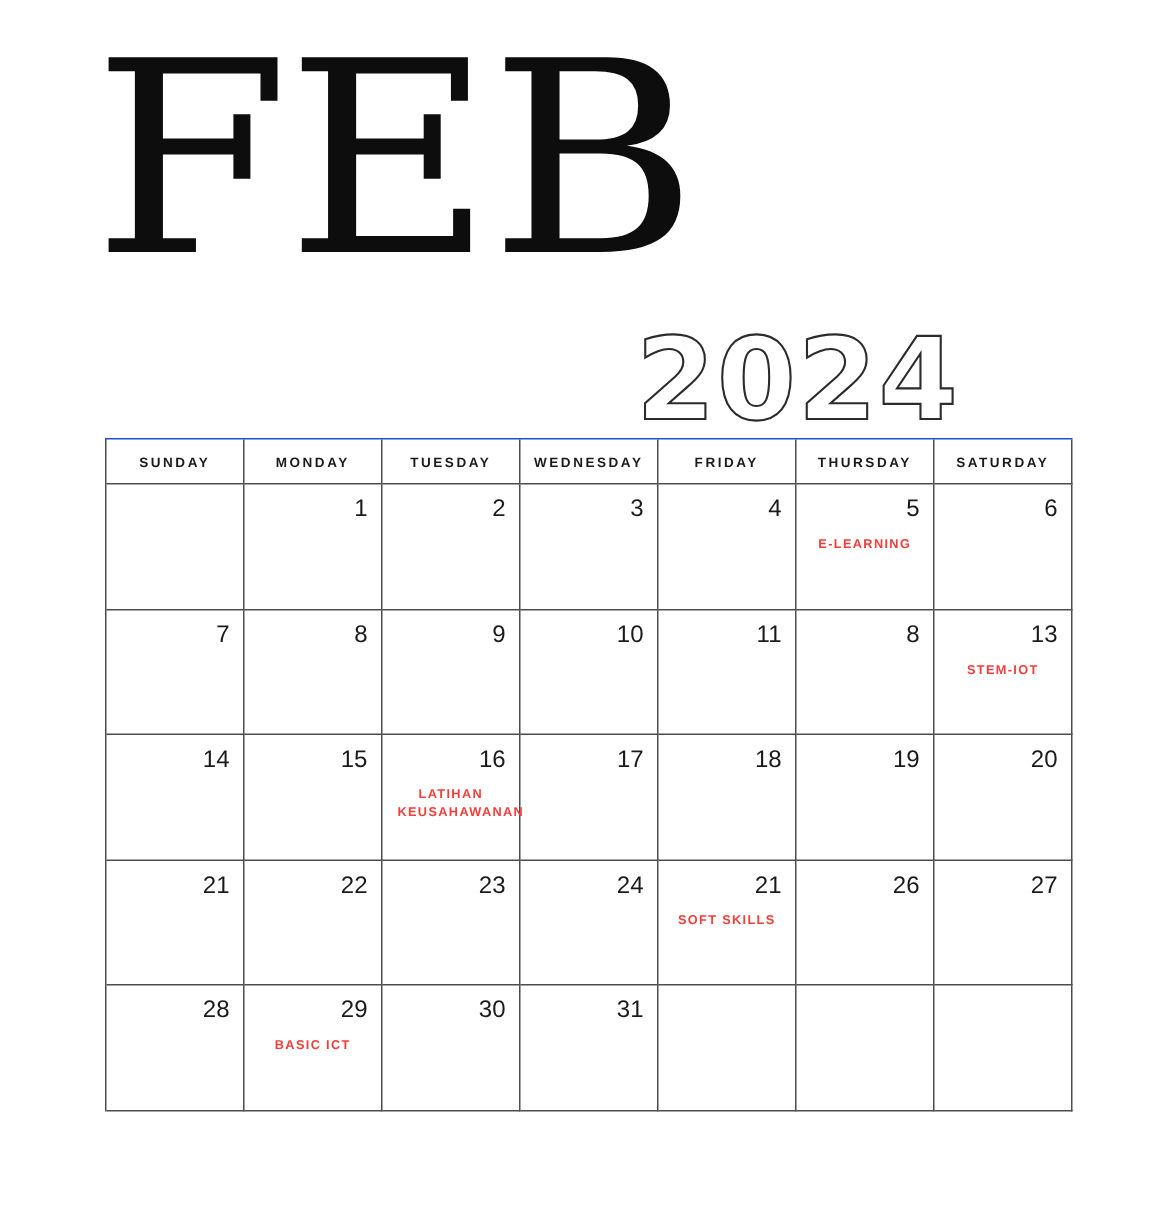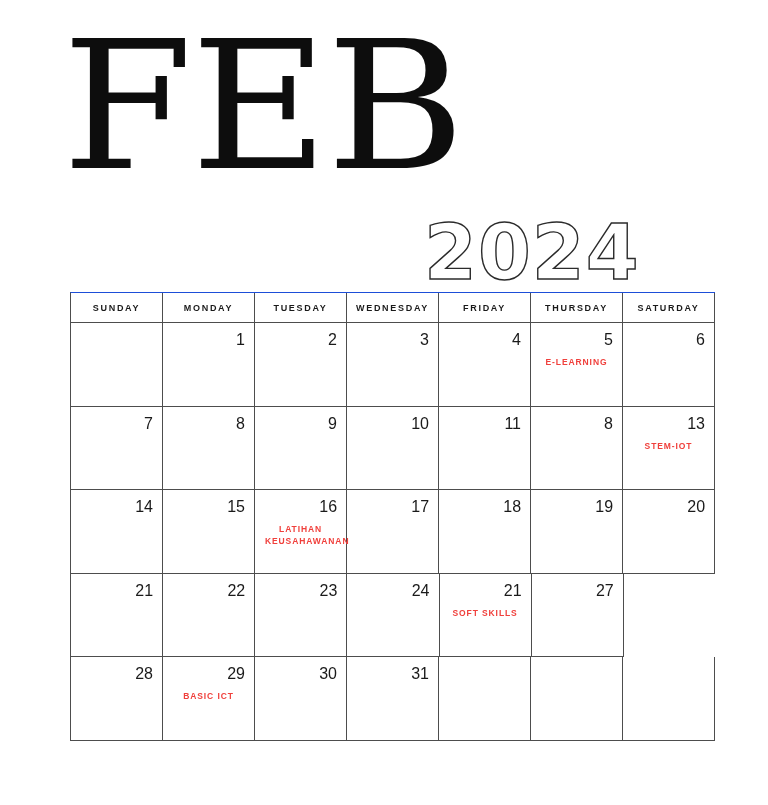--- a/index.html
+++ b/index.html
@@ -252,20 +252,24 @@
       </div>
     <div class="cell">
         <span class="daynum">24</span>
         <span class="event"></span>
       </div>
     <div class="cell">
         <span class="daynum">21</span>
         <span class="event">SOFT SKILLS</span>
       </div>
     <div class="cell">
+        <span class="daynum">26</span>
+        <span class="event"></span>
+      </div>
+    <div class="cell">
         <span class="daynum">27</span>
         <span class="event"></span>
       </div>
   </div>
 
   <div class="row week-row">
     <div class="cell">
         <span class="daynum">28</span>
         <span class="event"></span>
       </div>

